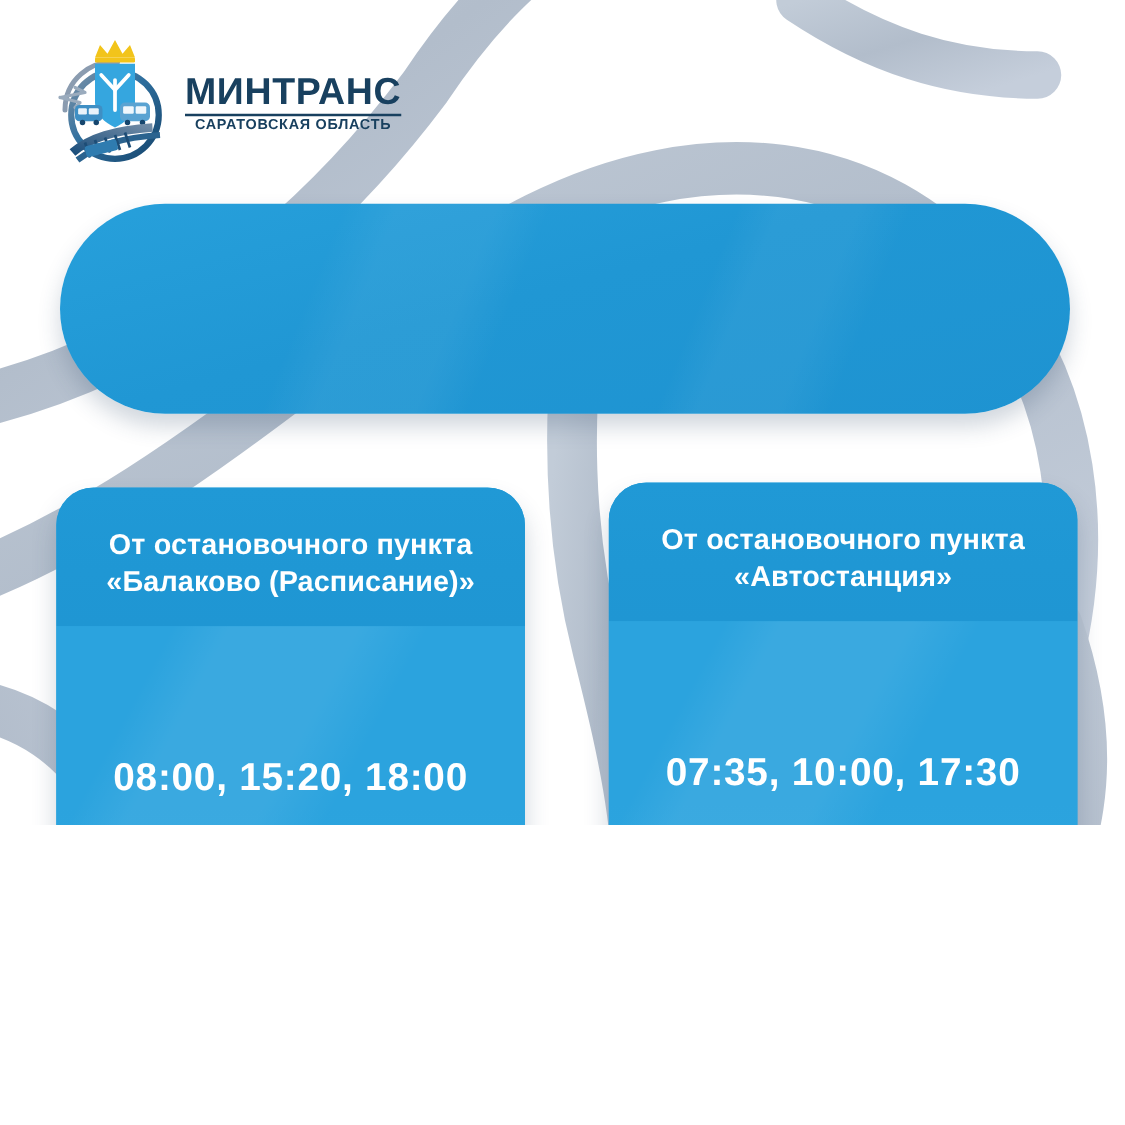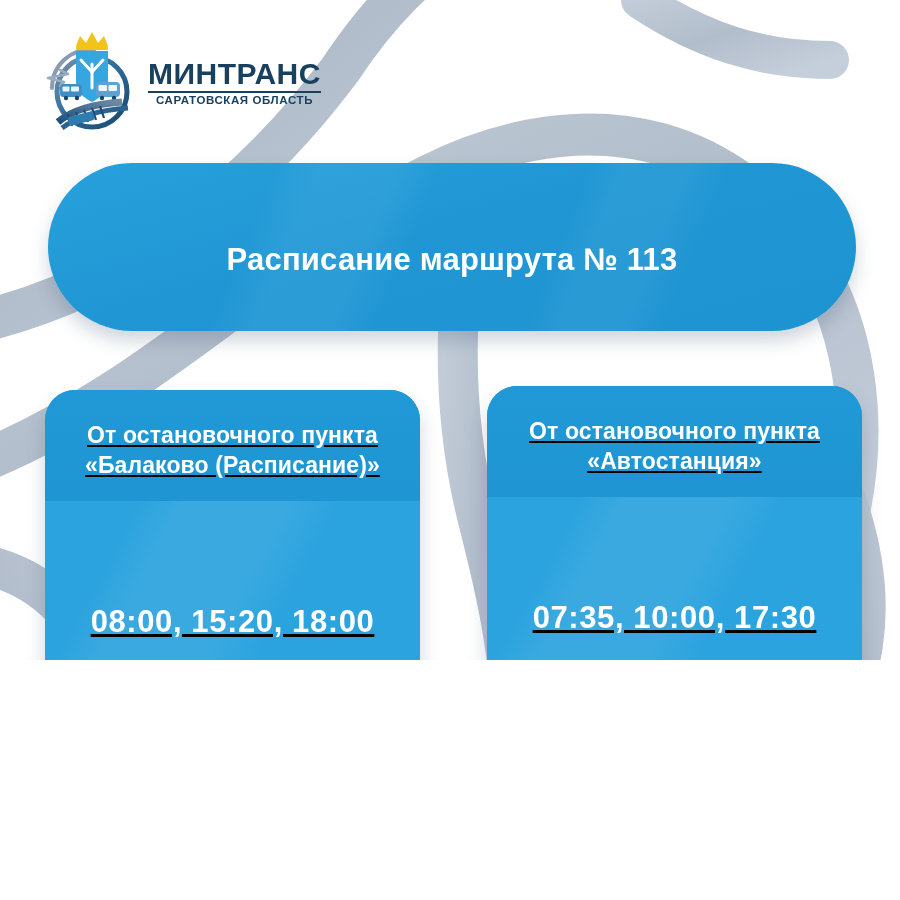--- a/index.html
+++ b/index.html
@@ -132,21 +132,20 @@
   
   .card {
     position: absolute;
     z-index: 4;
     border-radius: 30px;
     overflow: hidden;
     box-shadow: 0 12px 20px rgba(40, 70, 100, 0.22);
     display: flex;
     flex-direction: column;
     background: #2aa2dd;
-    text-decoration: underline;
   }
   .card-left {
     left: 45px;
     top: 390px;
     width: 375px;
     height: 375px;
   }
   .card-right {
     left: 487px;
     top: 386px;
@@ -300,21 +299,20 @@
 
     <div class="logo-wordmark">
       <div class="logo-title">МИНТРАНС</div>
       <div class="logo-rule"></div>
       <div class="logo-sub">САРАТОВСКАЯ ОБЛАСТЬ</div>
     </div>
   </div>
 
   <div class="title-banner">
     <div class="title-text">
-      <span class="title-line">Расписание маршрута № 113</span>
     </div>
   </div>
 
   <div class="card card-left">
     <div class="card-head">
       <div class="card-head-text">
         <span class="card-head-line">От остановочного пункта</span>
         <span class="card-head-line">«Балаково (Расписание)»</span>
       </div>
     </div>

